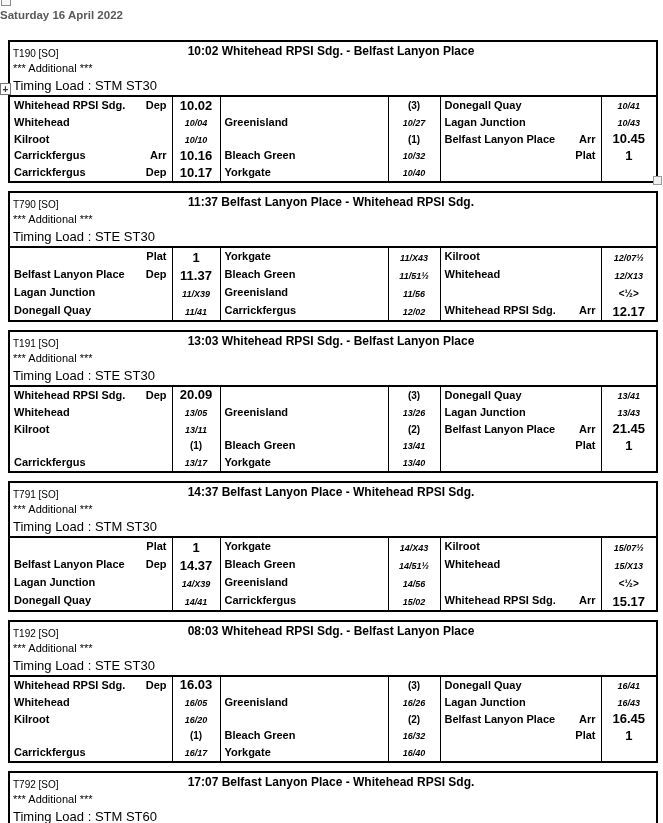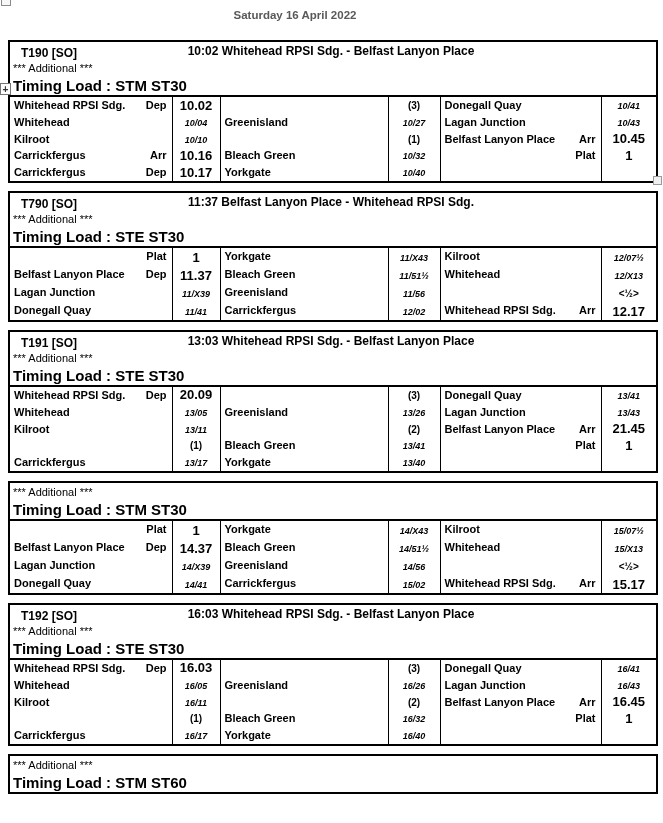--- a/index.html
+++ b/index.html
@@ -2,31 +2,31 @@
 <html><head>
 <meta charset="utf-8">
 <style>
   html,body{margin:0;padding:0;background:#ffffff;}
   body{width:663px;font-family:"Liberation Sans",sans-serif;color:#000;}
   .page{position:relative;width:663px;padding-top:8px;box-sizing:border-box;}
 
   
   .clip-artifact{position:absolute;top:0;left:1px;width:8px;height:5px;border:1px solid #8a8a8a;border-top:none;background:#f7f7f7;}
 
-  .doc-title{width:590px;text-align:center;font-weight:bold;font-size:11.5px;color:#595959;height:14px;line-height:14px;}
+  .doc-title{width:590px;text-align:left;font-weight:bold;font-size:11.5px;color:#595959;height:14px;line-height:14px;}
 
   #blocks{margin-top:18px;}
   .block{position:relative;width:646px;margin:0 0 8px 8px;border:2px solid #000;background:#fff;}
 
   .hdr{padding:1px 0 0 3px;}
   .hdr-l1{position:relative;height:17px;line-height:17px;}
-  .train-id{font-weight:bold;font-size:12px;margin-left:8px;}
+  .train-id{font-weight:normal;font-size:10px;}
   .train-title{position:absolute;left:0;right:7px;top:0;text-align:center;font-weight:bold;font-size:12px;}
   .hdr-l2{font-size:11px;height:16px;line-height:16px;}
-  .hdr-l3{font-size:15px;height:19px;line-height:19px;font-weight:bold;}
+  .hdr-l3{font-size:13px;height:19px;line-height:19px;}
 
   table.grid{border-collapse:collapse;table-layout:fixed;width:100%;border-top:2px solid #000;}
   table.grid td{padding:0;vertical-align:middle;overflow:hidden;white-space:nowrap;}
   .rows5 td{height:14.8px;line-height:14.8px;}
   .rows4 td{height:15px;line-height:15px;}
   td.c-st .st{float:left;padding-left:4px;font-weight:bold;font-size:11px;}
   td.c-st .lbl{float:right;padding-right:5px;font-weight:bold;font-size:11px;}
   td.c-tm{text-align:center;border-left:1px solid #000;border-right:1px solid #000;}
   td.c-tm:last-child{border-right:none;text-align:center;}
   .t-stop{font-weight:bold;font-size:13px;}
@@ -336,20 +336,21 @@
                 <span class="st"></span>
                 <span class="lbl"></span>
               </td>
               <td class="c-tm"><span class="t-stop"></span></td>
             </tr>
           </tbody>
         </table>
       </section>
       <section class="block">
         <div class="hdr">
+          <div class="hdr-l1"><span class="train-id">T791 [SO]</span><span class="train-title">14:37 Belfast Lanyon Place - Whitehead RPSI Sdg.</span></div>
           <div class="hdr-l2">*** Additional ***</div>
           <div class="hdr-l3">Timing Load : STM ST30</div>
         </div>
         <table class="grid rows4">
           <colgroup>
             <col style="width: 162px;">
             <col style="width: 48px;">
             <col style="width: 168px;">
             <col style="width: 52px;">
             <col style="width: 161px;">
@@ -422,21 +423,21 @@
                 <span class="st">Whitehead RPSI Sdg.</span>
                 <span class="lbl">Arr</span>
               </td>
               <td class="c-tm"><span class="t-stop">15.17</span></td>
             </tr>
           </tbody>
         </table>
       </section>
       <section class="block">
         <div class="hdr">
-          <div class="hdr-l1"><span class="train-id">T192 [SO]</span><span class="train-title">16:03 Whitehead RPSI Sdg. - Belfast Lanyon Place</span></div>
+          <div class="hdr-l1"><span class="train-id">T192 [SO]</span><span class="train-title">08:03 Whitehead RPSI Sdg. - Belfast Lanyon Place</span></div>
           <div class="hdr-l2">*** Additional ***</div>
           <div class="hdr-l3">Timing Load : STE ST30</div>
         </div>
         <table class="grid rows5">
           <colgroup>
             <col style="width: 162px;">
             <col style="width: 48px;">
             <col style="width: 168px;">
             <col style="width: 52px;">
             <col style="width: 161px;">
@@ -475,21 +476,21 @@
                 <span class="st">Lagan Junction</span>
                 <span class="lbl"></span>
               </td>
               <td class="c-tm"><span class="t-pass">16/43</span></td>
             </tr>
             <tr>
               <td class="c-st">
                 <span class="st">Kilroot</span>
                 <span class="lbl"></span>
               </td>
-              <td class="c-tm"><span class="t-pass">16/11</span></td>
+              <td class="c-tm"><span class="t-pass">16/20</span></td>
               <td class="c-st">
                 <span class="st"></span>
                 <span class="lbl"></span>
               </td>
               <td class="c-tm"><span class="t-allow">(2)</span></td>
               <td class="c-st">
                 <span class="st">Belfast Lanyon Place</span>
                 <span class="lbl">Arr</span>
               </td>
               <td class="c-tm"><span class="t-stop">16.45</span></td>
@@ -526,18 +527,19 @@
                 <span class="st"></span>
                 <span class="lbl"></span>
               </td>
               <td class="c-tm"><span class="t-stop"></span></td>
             </tr>
           </tbody>
         </table>
       </section>
       <section class="block">
         <div class="hdr">
+          <div class="hdr-l1"><span class="train-id">T792 [SO]</span><span class="train-title">17:07 Belfast Lanyon Place - Whitehead RPSI Sdg.</span></div>
           <div class="hdr-l2">*** Additional ***</div>
           <div class="hdr-l3">Timing Load : STM ST60</div>
         </div>
       </section>
     </div>
 </div>
 
 </body></html>

